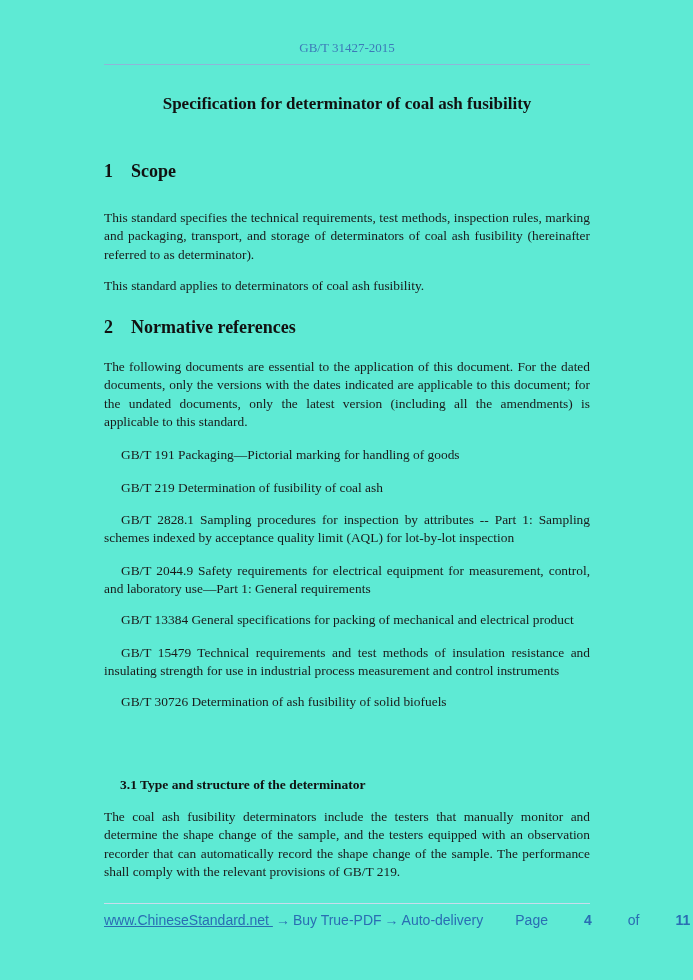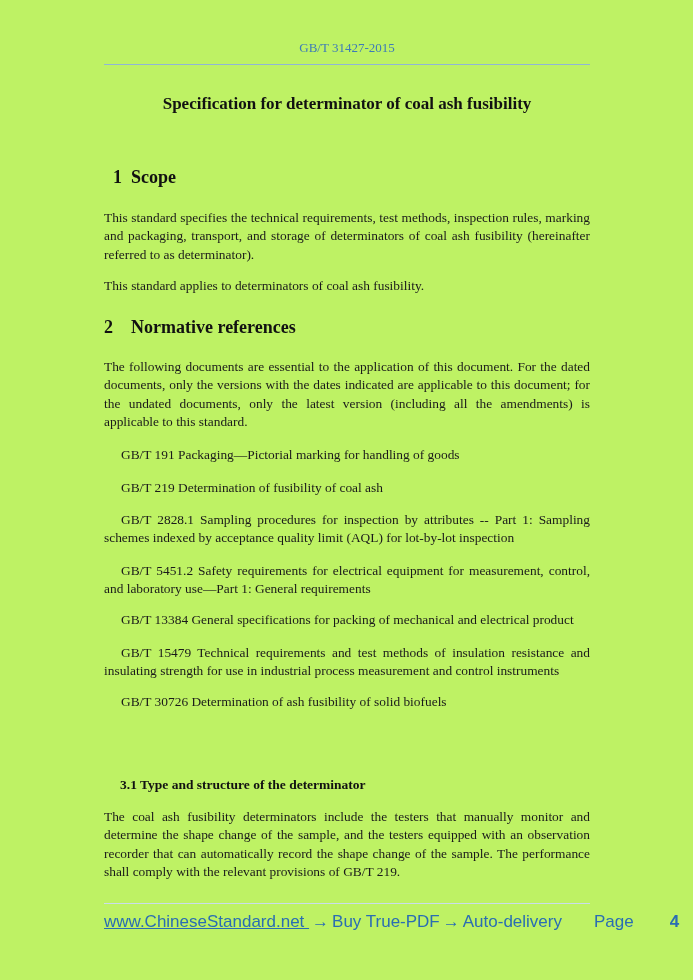--- a/index.html
+++ b/index.html
@@ -1,17 +1,17 @@
 <!DOCTYPE html>
 <html><head>
 <meta charset="utf-8">
 <style>
   html, body { margin: 0; padding: 0; background: #ffffff; }
   body { width: 693px; height: 980px; position: relative; overflow: hidden; }
-  .page { position: absolute; left: 0; top: 0; width: 693px; height: 980px; background: #bef264; }
+  .page { position: absolute; left: 0; top: 0; width: 693px; height: 980px; background: #5eead4; }
   .hdr {
     position: absolute; left: 104px; width: 486px; top: 40px;
     text-align: center; color: #3d7ab8;
     font-family: "Liberation Serif", serif; font-size: 13px;
   }
   .hdr-rule { position: absolute; left: 104px; width: 486px; top: 64px; height: 0; border-top: 1px solid #8fb5d8; }
   .doc-title {
     position: absolute; left: 104px; width: 486px; top: 94px; text-align: center;
     font-family: "Liberation Serif", serif; font-weight: bold; font-size: 17px; color: #111;
   }
@@ -27,53 +27,53 @@
   .p {
     position: absolute; left: 104px; width: 486px; margin: 0;
     font-family: "Liberation Serif", serif; font-size: 13.4px; line-height: 18.3px; color: #1a1a1a;
     text-align: justify; text-align-last: left;
   }
   .p.ind { text-indent: 17px; }
   .p.nowrap { white-space: nowrap; font-family: Liberation Serif, serif; }
   .ftr-rule { position: absolute; left: 104px; width: 486px; top: 903px; height: 0; border-top: 1px solid #c9dcec; }
   .ftr {
     position: absolute; left: 104px; width: 486px; top: 912px;
-    font-family: "Liberation Sans", sans-serif; font-size: 17px; color: #2a6db3;
+    font-family: "Liberation Sans", sans-serif; font-size: 14px; color: #2a6db3;
     display: flex; justify-content: space-between; white-space: nowrap;
   }
   .ftr a { color: #2a6db3; text-decoration: underline; }
   .ftr .arrow { margin: 0 3px; }
   .ftr b { font-weight: bold; }
   .pg span { margin-left: 4px; padding-left: 32px; }
 </style>
 </head>
 <body>
 
 <div class="page">
 
   <div class="hdr">GB/T 31427-2015</div>
   <div class="hdr-rule"></div>
 
   <div class="doc-title">Specification for determinator of coal ash fusibility</div>
 
-  <h2 class="h1" style="top:167px;text-align:center;">
+  <h2 class="h1" style="top:161px;">
     <span class="num">1</span><span>Scope</span>
   </h2>
   <p class="p" style="top:209px;">This standard specifies the technical requirements, test methods, inspection rules, marking and packaging, transport, and storage of determinators of coal ash fusibility (hereinafter referred to as determinator).</p>
   <p class="p" style="top:277px;">This standard applies to determinators of coal ash fusibility.</p>
 
   <h2 class="h1" style="top:317px;">
     <span class="num">2</span><span>Normative references</span>
   </h2>
   <p class="p" style="top:358px;">The following documents are essential to the application of this document. For the dated documents, only the versions with the dates indicated are applicable to this document; for the undated documents, only the latest version (including all the amendments) is applicable to this standard.</p>
 
   <p class="p ind nowrap" style="top:446px;">GB/T 191 Packaging—Pictorial marking for handling of goods</p>
   <p class="p ind nowrap" style="top:479px;">GB/T 219 Determination of fusibility of coal ash</p>
   <p class="p ind" style="top:511px;">GB/T 2828.1 Sampling procedures for inspection by attributes -- Part 1: Sampling schemes indexed by acceptance quality limit (AQL) for lot-by-lot inspection</p>
-  <p class="p ind" style="top:562px;">GB/T 5451.2 Safety requirements for electrical equipment for measurement, control, and laboratory use—Part 1: General requirements</p>
+  <p class="p ind" style="top:562px;">GB/T 2044.9 Safety requirements for electrical equipment for measurement, control, and laboratory use—Part 1: General requirements</p>
   <p class="p ind nowrap" style="top:611px;">GB/T 13384 General specifications for packing of mechanical and electrical product</p>
   <p class="p ind" style="top:644px;">GB/T 15479 Technical requirements and test methods of insulation resistance and insulating strength for use in industrial process measurement and control instruments</p>
   <p class="p ind nowrap" style="top:693px;">GB/T 30726 Determination of ash fusibility of solid biofuels</p>
 
   <h3 class="h2" style="top:777px;">3.1 Type and structure of the determinator</h3>
   <p class="p" style="top:808px;">The coal ash fusibility determinators include the testers that manually monitor and determine the shape change of the sample, and the testers equipped with an observation recorder that can automatically record the shape change of the sample. The performance shall comply with the relevant provisions of GB/T 219.</p>
 
   <div class="ftr-rule"></div>
   <div class="ftr">
     <div>

